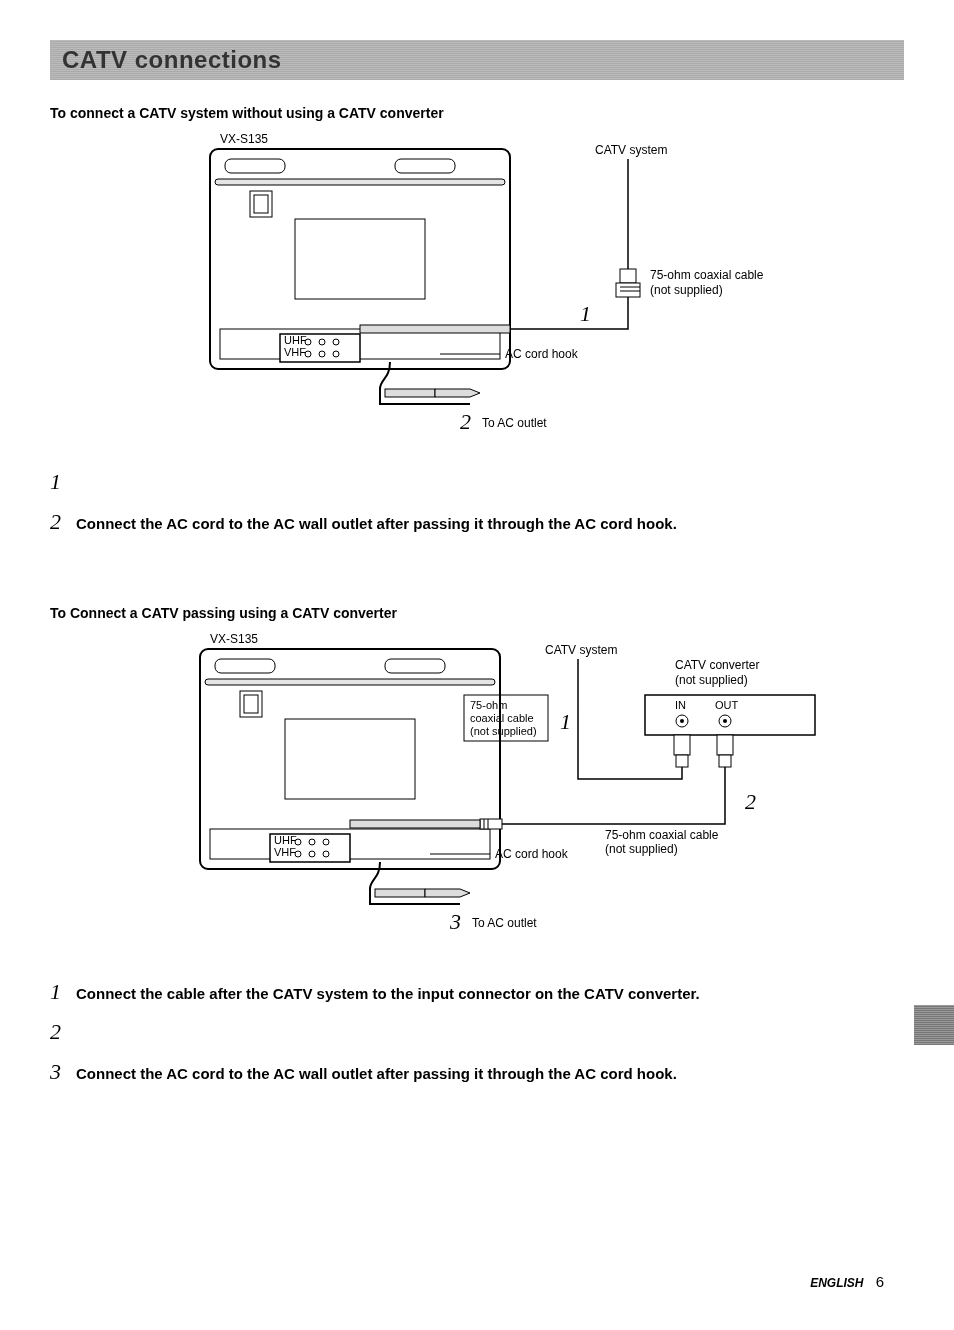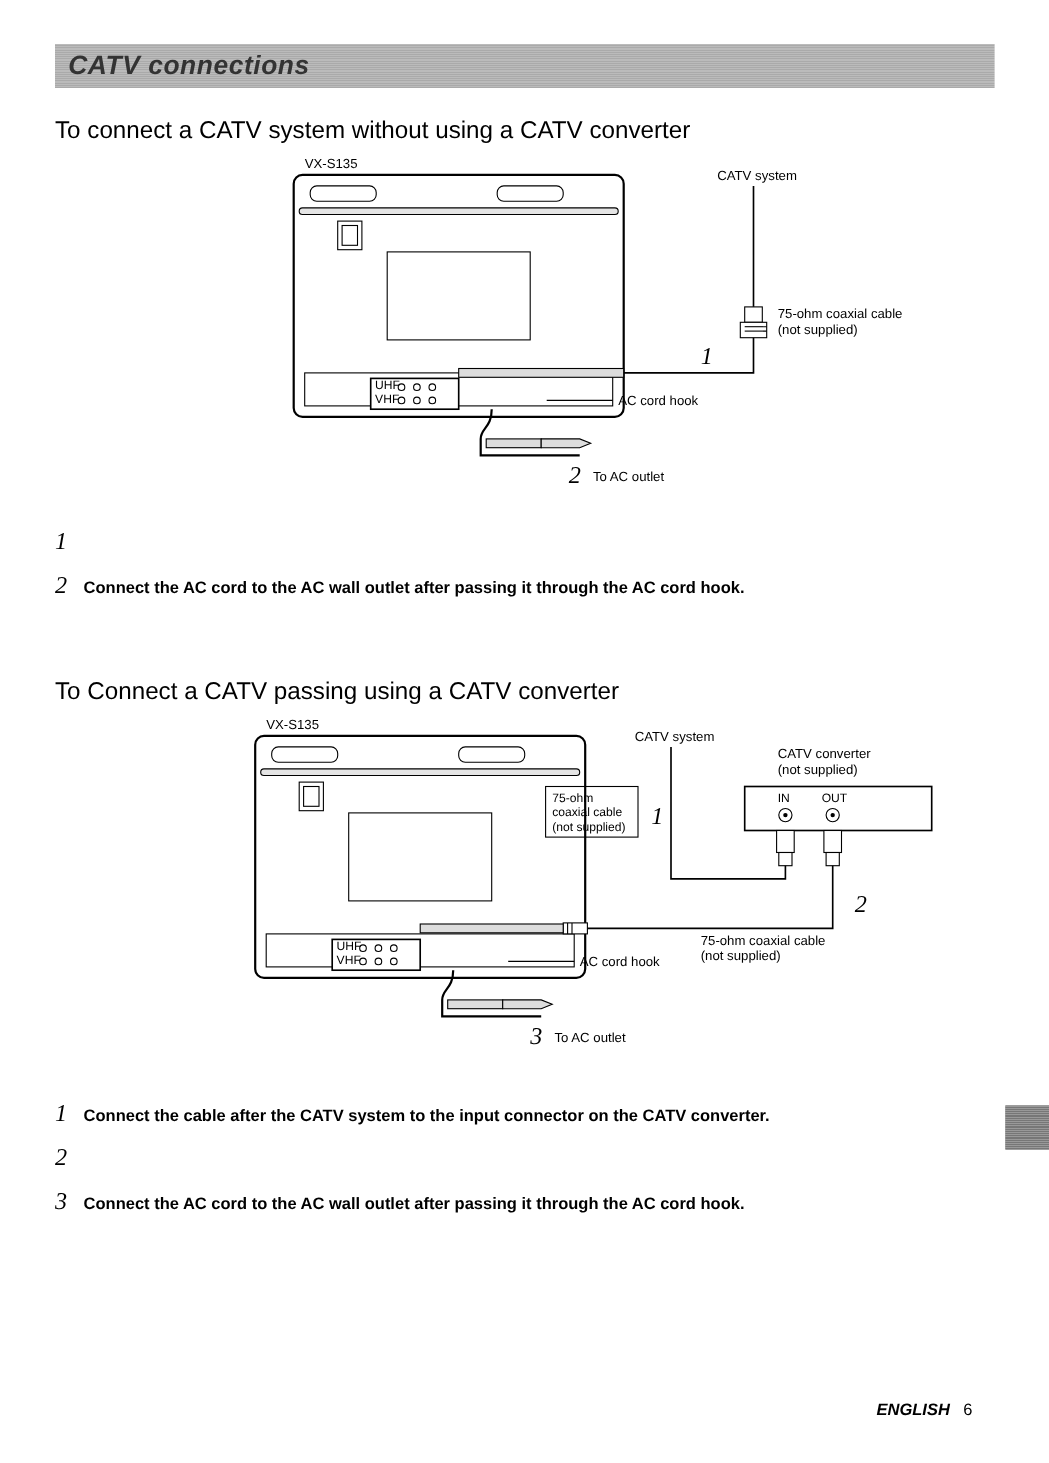--- a/index.html
+++ b/index.html
@@ -23,32 +23,31 @@
     background-image: repeating-linear-gradient(0deg, #aaa 0, #aaa 1px, #bbb 1px, #bbb 2px);
     padding: 6px 12px;
     box-sizing: border-box;
     margin-bottom: 25px;
   }
   .title-bar h1 {
     margin: 0;
     font-size: 24px;
     font-weight: bold;
     color: #333;
-    font-style: italic;
     letter-spacing: 0.5px;
   }
   .section-heading {
-    font-size: 22px;
-    font-weight: normal;
+    font-size: 14px;
+    font-weight: bold;
     margin: 0 0 8px 0;
   }
   .diagram-wrap {
     width: 100%;
     display: flex;
-    justify-content: center;
+    justify-content: flex-start;
     margin-bottom: 30px;
   }
   .diagram-svg {
     display: block;
   }
   .step-list {
     list-style: none;
     padding: 0;
     margin: 0 0 70px 0;
   }
@@ -69,21 +68,21 @@
   }
   .footer {
     position: absolute;
     right: 70px;
     bottom: 40px;
     font-size: 15px;
   }
   .footer .lang {
     font-style: italic;
     font-weight: bold;
-    font-size: 15px;
+    font-size: 12px;
     margin-right: 8px;
   }
   .thumb-tab {
     position: absolute;
     right: 0;
     top: 1005px;
     width: 40px;
     height: 40px;
     background: #888;
     background-image: repeating-linear-gradient(0deg, #777 0, #777 1px, #999 1px, #999 2px);

